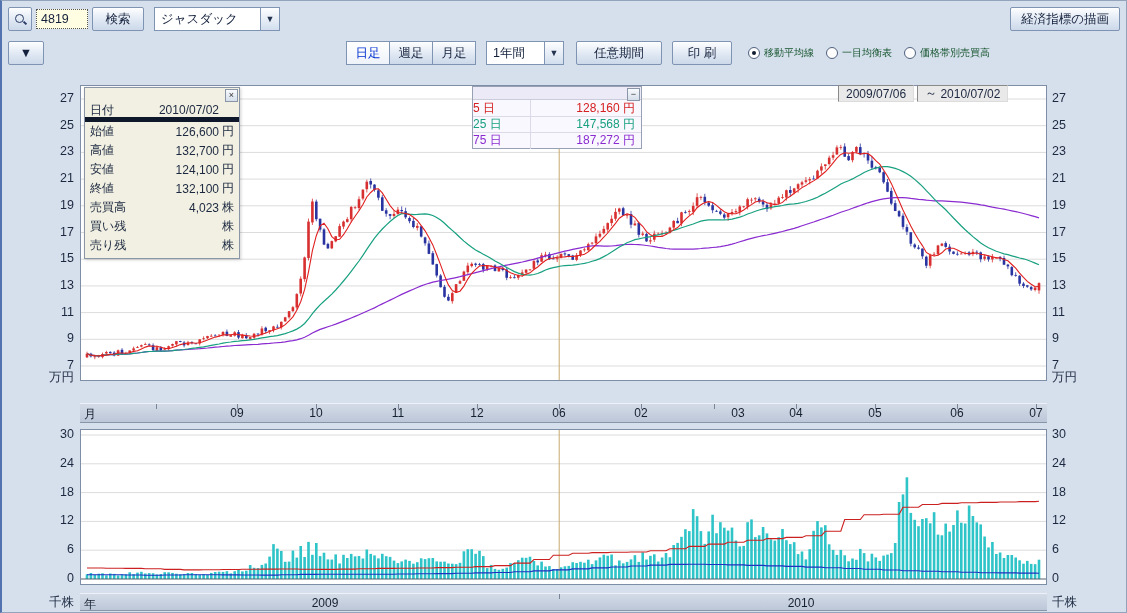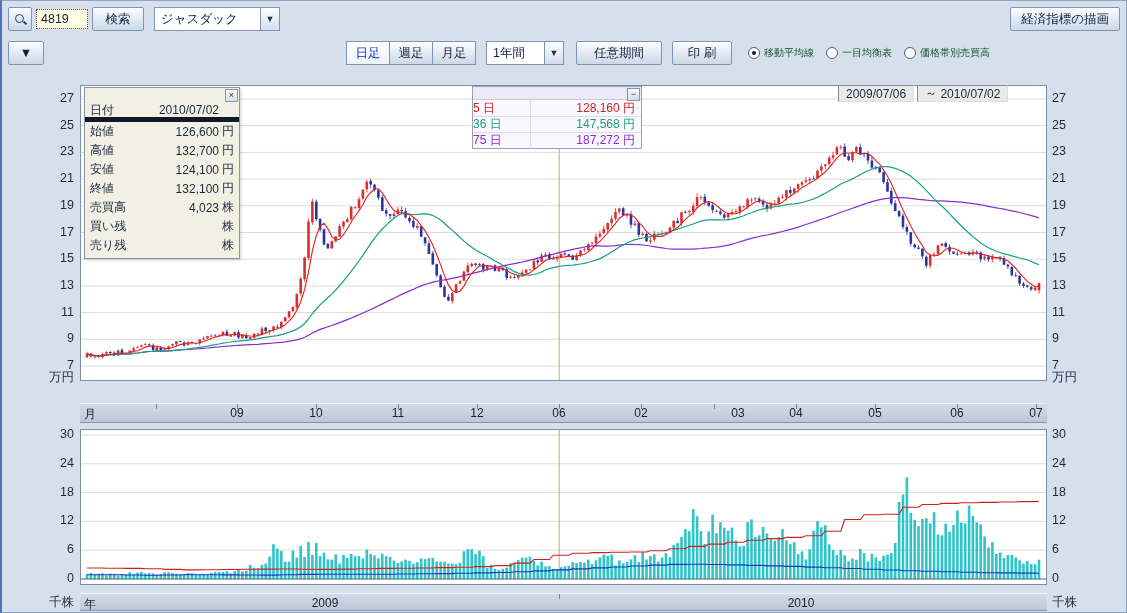--- a/index.html
+++ b/index.html
@@ -675,21 +675,21 @@
 
   <div id="ma-legend">
     <div class="ml-head">
       <span class="wbtn">−</span>
     </div>
     <div class="ml-row" style="color: rgb(212, 32, 32);">
         <span class="ml-label">5 日</span>
         <span class="ml-value">128,160 円</span>
       </div>
     <div class="ml-row" style="color: rgb(24, 160, 128);">
-        <span class="ml-label">36 日</span>
+        <span class="ml-label">25 日</span>
         <span class="ml-value">147,568 円</span>
       </div>
     <div class="ml-row" style="color: rgb(138, 43, 208);">
         <span class="ml-label">75 日</span>
         <span class="ml-value">187,272 円</span>
       </div>
   </div>
 
   <div id="date-range">
     <span class="dr-box">2009/07/06</span>

